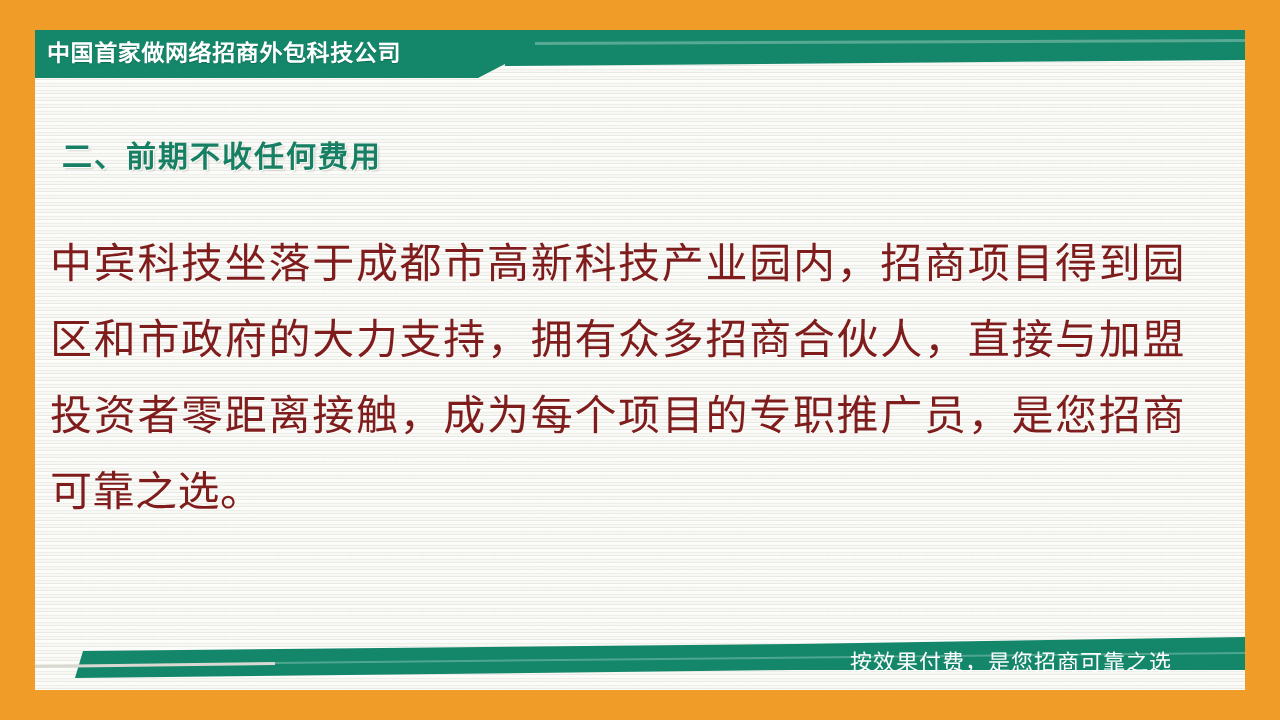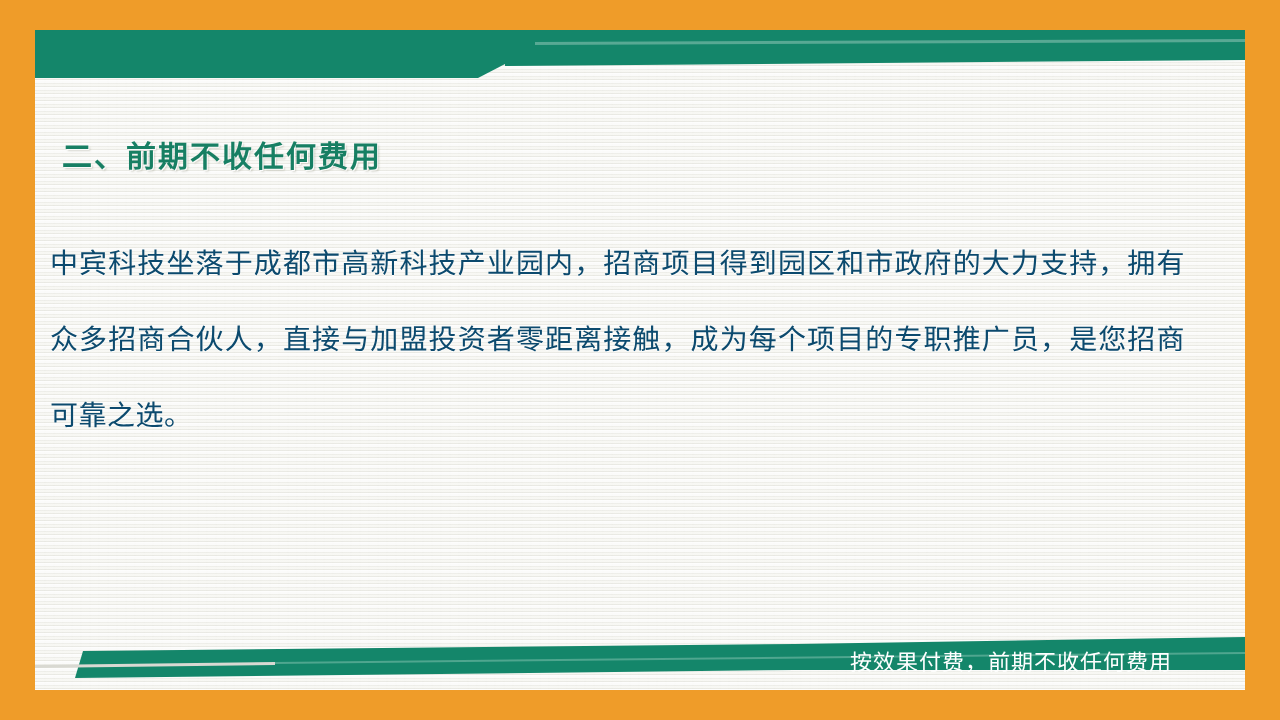--- a/index.html
+++ b/index.html
@@ -86,23 +86,23 @@
     text-shadow: 1px 1px 0 rgba(255,255,255,0.9),
                  2px 2px 2px rgba(150,150,130,0.35);
   }
 
   
   #body-copy {
     position: absolute;
     left: 50px;
     top: 226px;
     width: 1135px;
-    color: #0c4a6e;
+    color: #7f1d1d;
     font-family: "Liberation Serif", "DejaVu Serif", serif;
-    font-size: 28px;
+    font-size: 42px;
     line-height: 76px;
     letter-spacing: 0.5px;
     text-align: justify;
     text-justify: inter-ideograph;
     text-shadow: 0 1px 0 rgba(255,255,255,0.75);
   }
 
   
   #footer-band {
     position: absolute;
@@ -136,32 +136,33 @@
     <svg width="1210" height="48" viewBox="0 0 1210 48" xmlns="http://www.w3.org/2000/svg">
 
       <polygon points="0,0 470,0 470,34 443,48 0,48" fill="#14866a"></polygon>
 
       <polygon points="470,0 1210,0 1210,30 470,36" fill="#14866a"></polygon>
 
       <polygon points="500,12 1210,9 1210,12 500,15" fill="#58a994"></polygon>
     </svg>
   </div>
 
+  <div id="header-title">中国首家做网络招商外包科技公司</div>
 
   <div id="section-heading">二、前期不收任何费用</div>
 
   <div id="body-copy">中宾科技坐落于成都市高新科技产业园内，招商项目得到园区和市政府的大力支持，拥有众多招商合伙人，直接与加盟投资者零距离接触，成为每个项目的专职推广员，是您招商可靠之选。</div>
 
   <div id="footer-band">
     <svg width="1210" height="60" viewBox="0 0 1210 60" xmlns="http://www.w3.org/2000/svg">
 
       <polygon points="48,21 760,14 760,40 40,48" fill="#14866a"></polygon>
 
       <polygon points="760,14 1210,7 1210,40 760,40" fill="#14866a"></polygon>
 
       <polygon points="0,35 240,32 240,35 0,38" fill="#d9d9d2"></polygon>
       <polygon points="240,32 1210,22 1210,24 240,34" fill="#4fa68f"></polygon>
     </svg>
   </div>
 
-  <div id="footer-text">按效果付费，前期不收任何费用</div>
+  <div id="footer-text">按效果付费，是您招商可靠之选</div>
 
 </div>
 
 </body></html>

